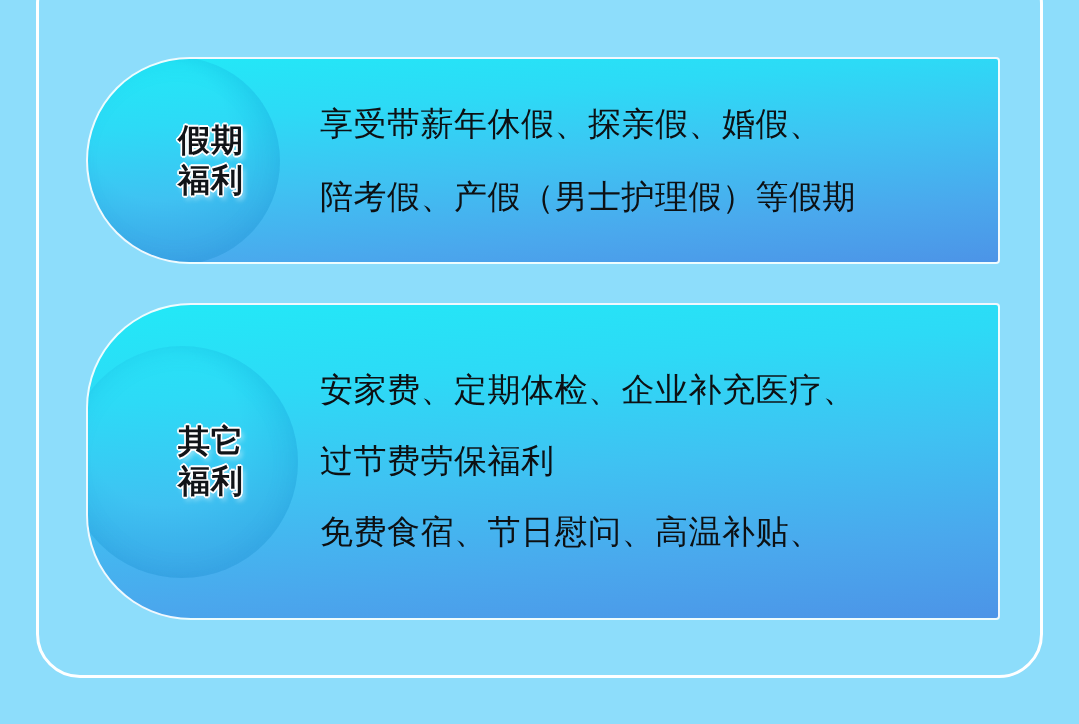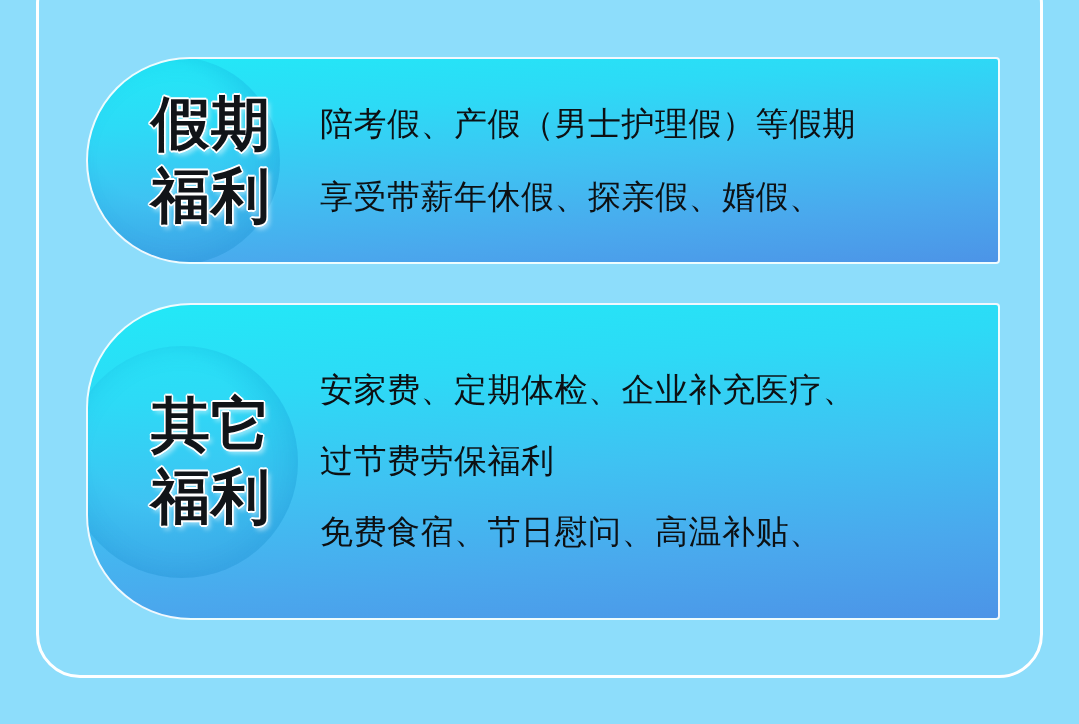--- a/index.html
+++ b/index.html
@@ -90,21 +90,21 @@
     left: 0;
     top: 0;
     height: 100%;
     width: 246px;
     display: flex;
     flex-direction: column;
     align-items: center;
     justify-content: center;
     color: #111418;
     font-weight: bold;
-    font-size: 59px;
+    font-size: 32px;
     line-height: 1.22;
     letter-spacing: 1px;
     text-shadow:
        1.6px 0 0 #ffffff,
       -1.6px 0 0 #ffffff,
        0 1.6px 0 #ffffff,
        0 -1.6px 0 #ffffff,
        1.2px 1.2px 0 #ffffff,
       -1.2px 1.2px 0 #ffffff,
        1.2px -1.2px 0 #ffffff,
@@ -138,22 +138,22 @@
 <div id="outer-frame"></div>
 
 <div id="card-list">
     <div class="benefit-card card-0">
       <div class="card-bubble"></div>
       <div class="card-tag">
         <span class="tag-line">假期</span>
         <span class="tag-line">福利</span>
       </div>
       <div class="card-body">
+        <span class="body-line">享受带薪年休假、探亲假、婚假、</span>
         <span class="body-line">陪考假、产假（男士护理假）等假期</span>
-        <span class="body-line">享受带薪年休假、探亲假、婚假、</span>
       </div>
     </div>
     <div class="benefit-card card-1">
       <div class="card-bubble"></div>
       <div class="card-tag">
         <span class="tag-line">其它</span>
         <span class="tag-line">福利</span>
       </div>
       <div class="card-body">
         <span class="body-line">安家费、定期体检、企业补充医疗、</span>

